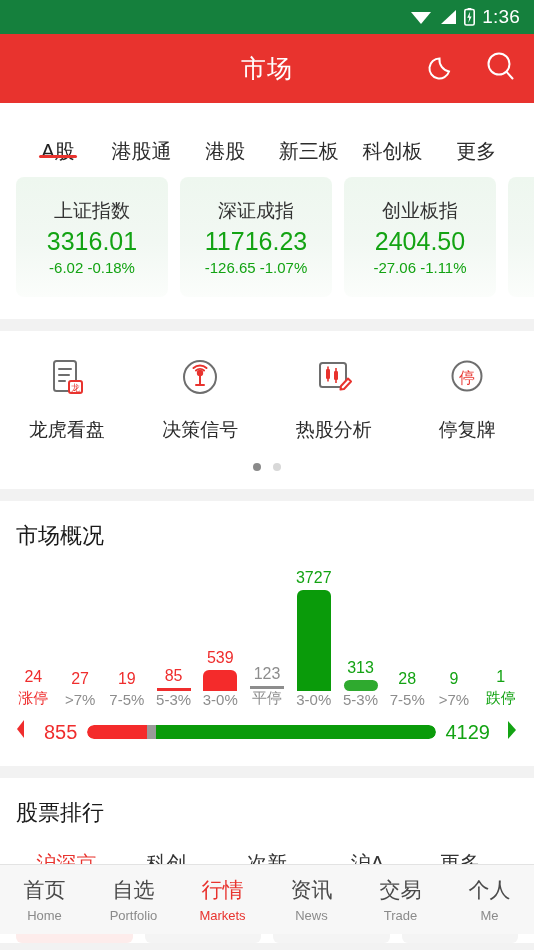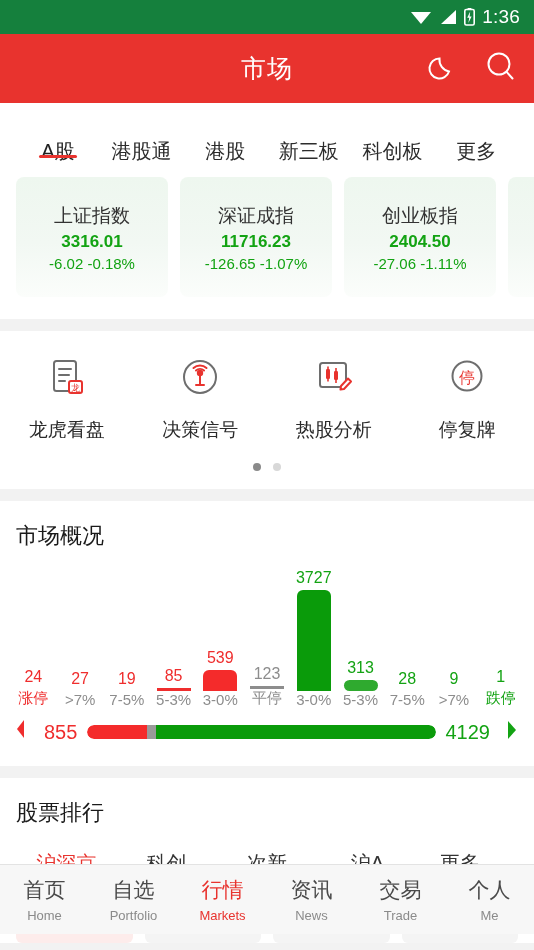--- a/index.html
+++ b/index.html
@@ -51,21 +51,21 @@
   .cards-wrap { background:#fff; padding: 12px 0 22px 0; }
   .cards { display:flex; gap: 12px; padding-left: 16px; }
   .card {
     width: 152px; flex: 0 0 152px; height: 120px; border-radius: 8px;
     background: linear-gradient(180deg,#eef7ef 0%, #f2f8f3 55%, #fbfdfb 100%);
     display:flex; flex-direction:column; align-items:center; justify-content:center;
     gap: 3px;
   }
   .card.partial { flex: 0 0 80px; width: 80px; }
   .card-name { font-size: 19px; color:#333; }
-  .card-value { font-size: 17px; font-weight: 700; text-align: center; }
+  .card-value { font-size: 25px; font-weight: 400; text-align: center; }
   .card-change { font-size: 15px; }
   .down { color:#13a313; }
 
   .gap { height: 12px; background:#f2f2f2; }
 
   
   .features { background:#fff; padding: 22px 0 4px 0; }
   .feature-row { display:flex; }
   .feature { flex:1; display:flex; flex-direction:column; align-items:center; gap: 12px; }
   .feature-label { font-size: 19px; color:#2b2b2b; }

